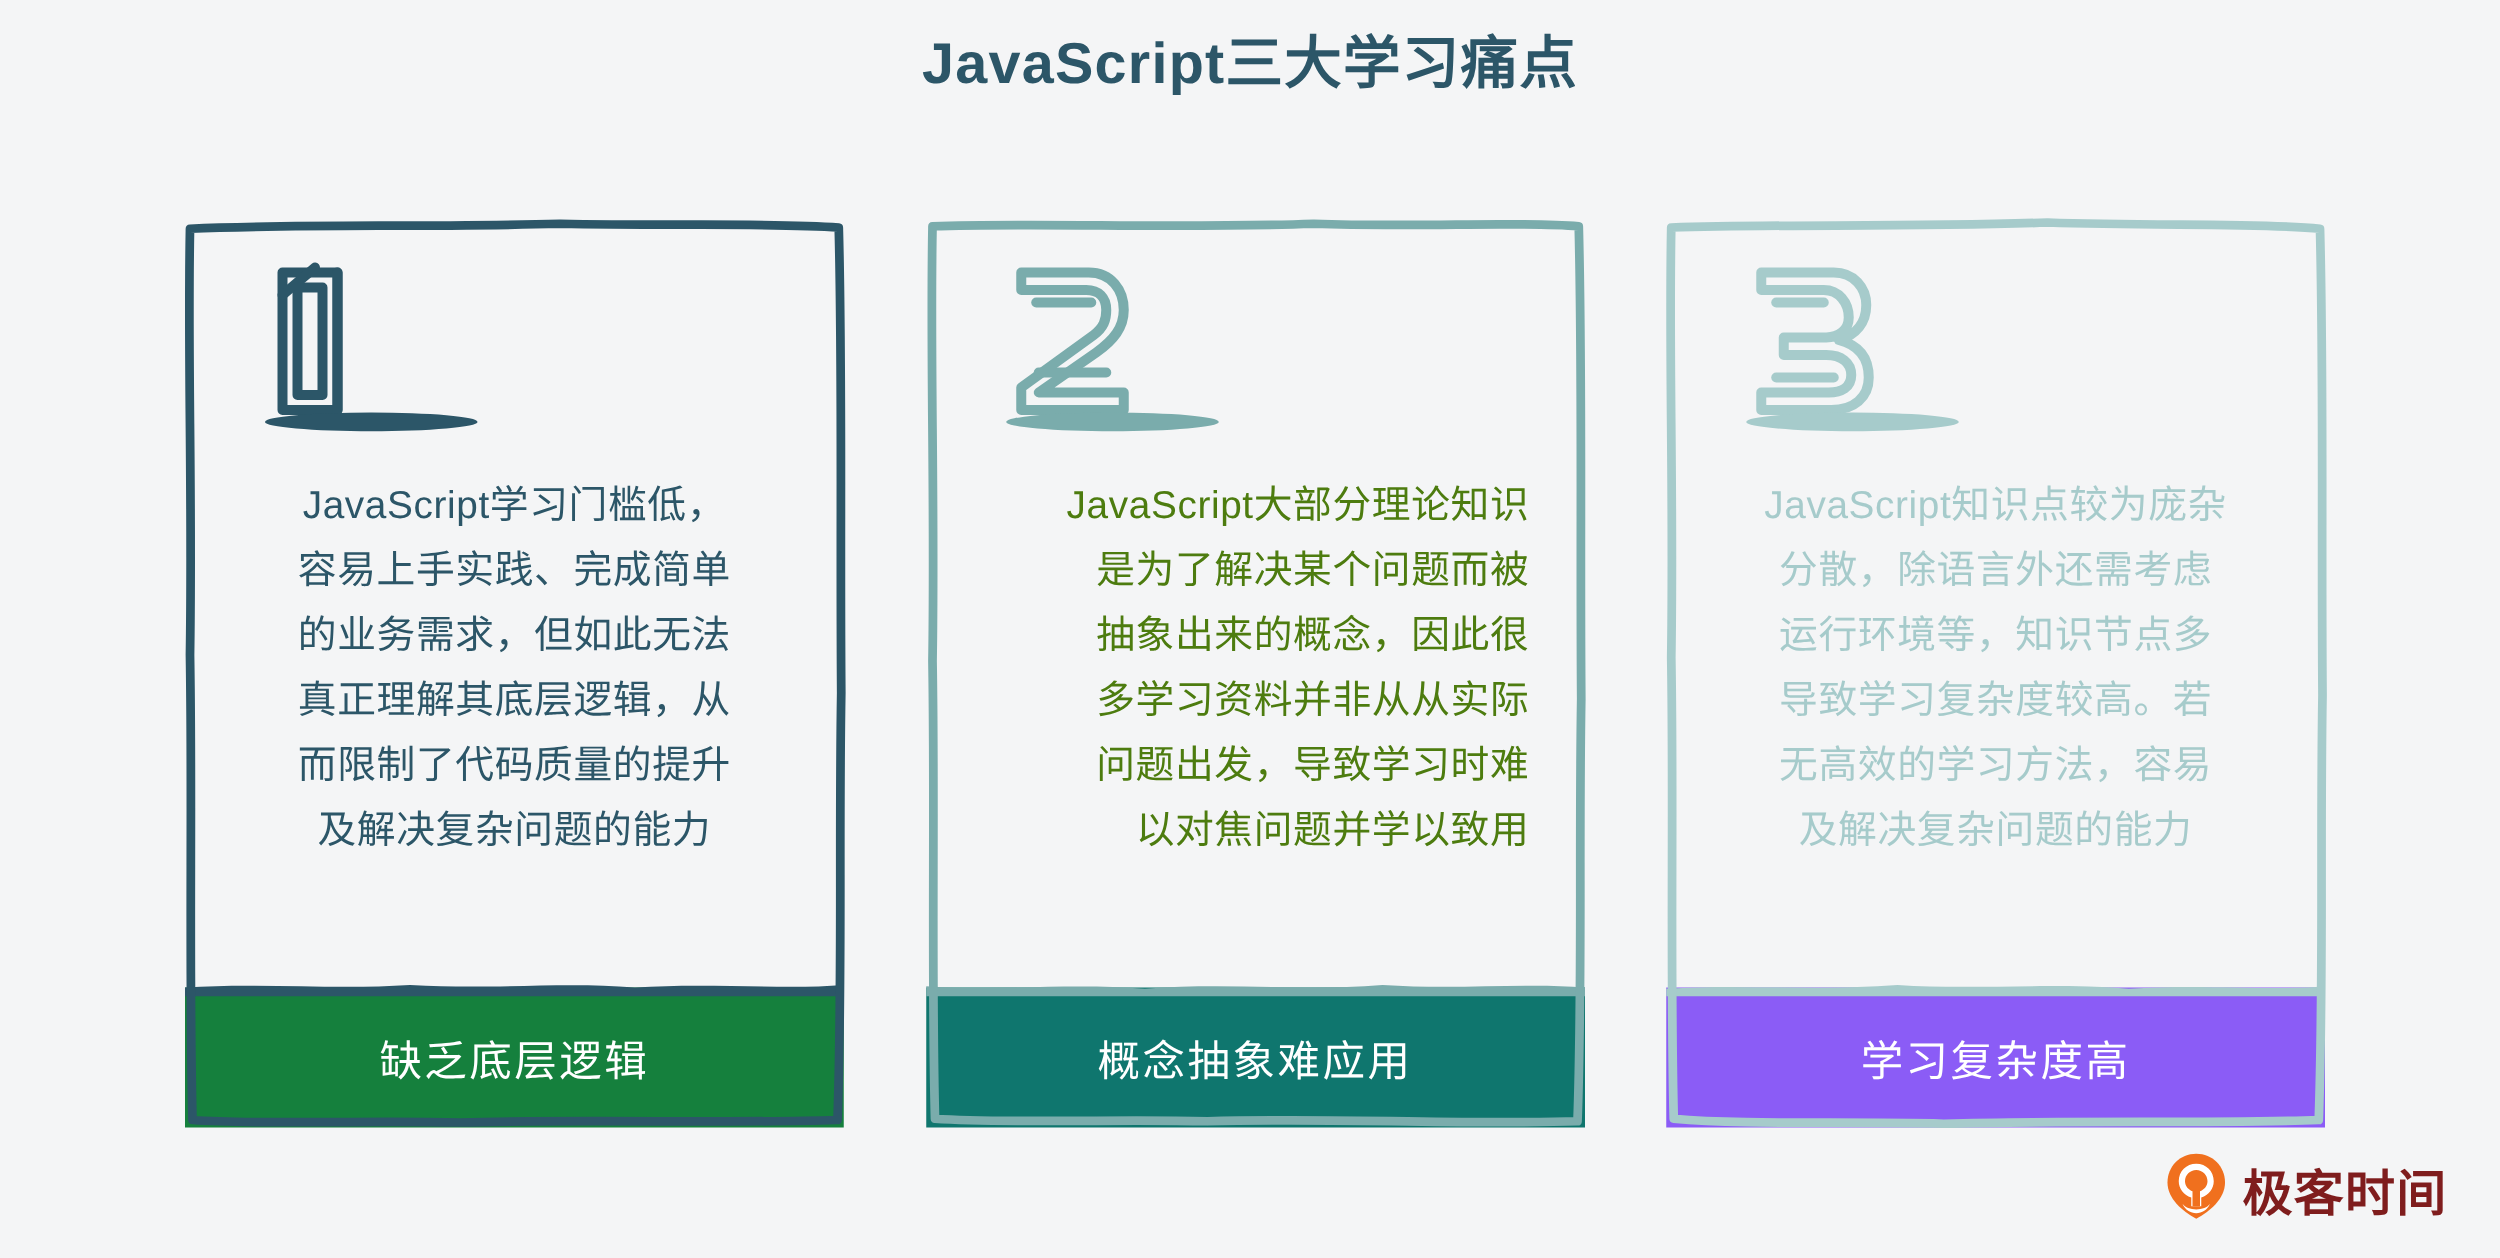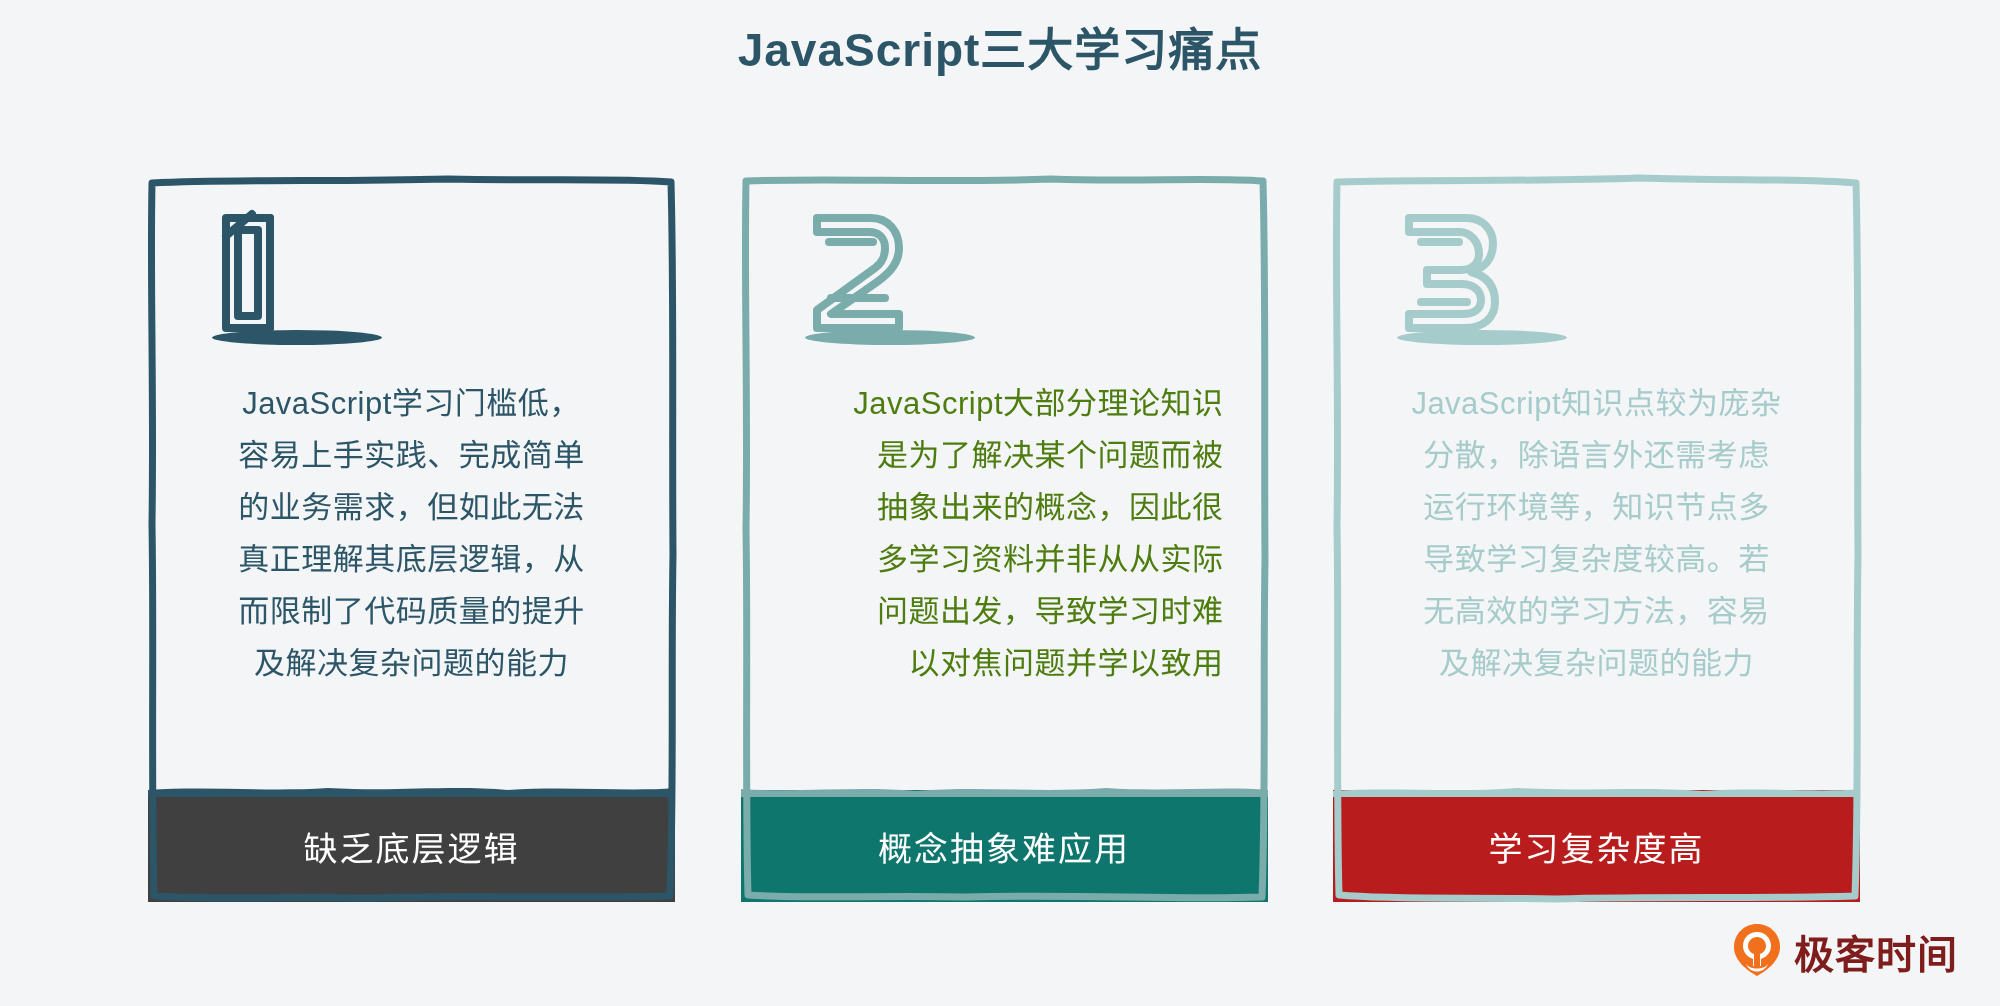--- a/index.html
+++ b/index.html
@@ -130,23 +130,23 @@
 
   
   .card-1 { --accent: #2c5668; }
   .card-2 { --accent: #7aacac; }
   .card-3 { --accent: #a6cbcb; }
 
   .card-1 .card-text { color: #2c5668; }
   .card-2 .card-text { color: #4d7c0f; text-align: right; }
   .card-3 .card-text { color: #a6cbcb; }
 
-  .card-1 .card-footer { background: #404040; text-align: center; }
+  .card-1 .card-footer { background: #15803d; text-align: center; }
   .card-2 .card-footer { background: #0f766e; }
-  .card-3 .card-footer { background: #b91c1c; }
+  .card-3 .card-footer { background: #8b5cf6; }
 
   .card-1 .numeral-shadow { background: #2c5668; }
   .card-2 .numeral-shadow { background: #7aacac; }
   .card-3 .numeral-shadow { background: #a6cbcb; }
 
   
   .brand {
     position: absolute;
     right: 42px;
     bottom: 24px;

